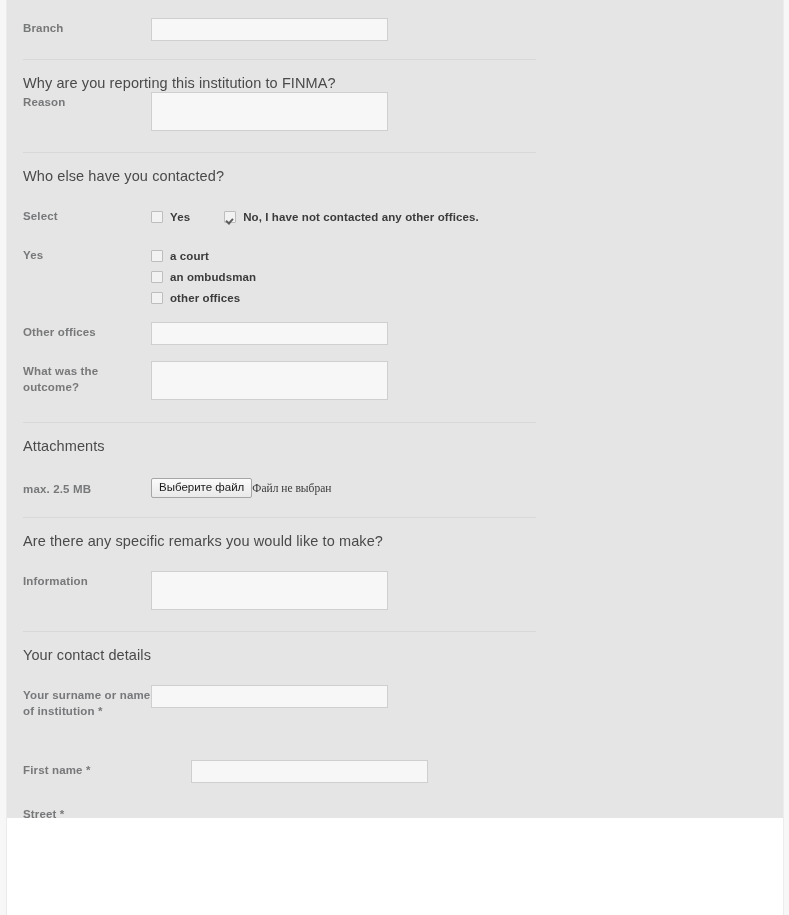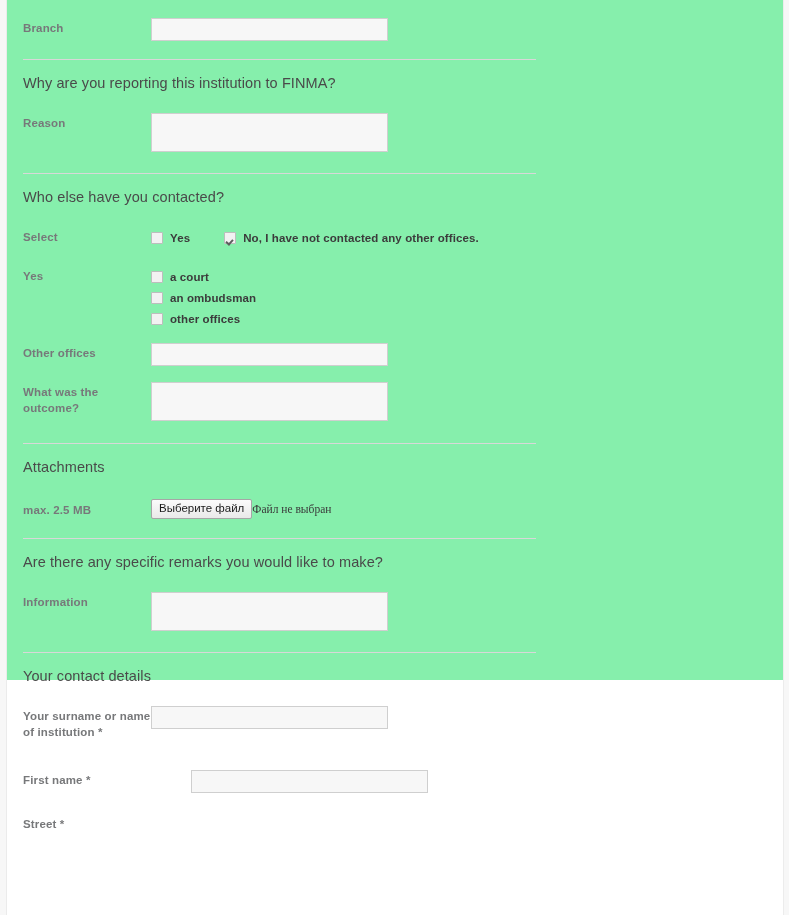--- a/index.html
+++ b/index.html
@@ -11,22 +11,22 @@
     width: 789px;
     height: 915px;
     overflow: hidden;
     font-family: "Liberation Sans", sans-serif;
     position: relative;
   }
   .page {
     position: absolute;
     left: 0; top: 0;
     width: 789px;
-    height: 680px;
-    background: #86efac;
+    height: 818px;
+    background: #e5e5e5;
     box-sizing: border-box;
   }
   
   .edge-left {
     position: absolute;
     left: 0; top: 0;
     width: 7px; height: 915px;
     background: #f7f7f7;
     border-right: 1px solid #ebebeb;
     box-sizing: border-box;
@@ -179,21 +179,21 @@
       <div class="lbl">Branch</div>
       <div class="ctrl">
         <input class="field" type="text" value="" style="">
       </div>
     </div>
 
     <hr class="sep" style="margin-top:18px;">
 
     <div class="heading" style="margin-top:14px;">Why are you reporting this institution to FINMA?</div>
 
-    <div class="row" style="margin-top:21px;">
+    <div class="row" style="">
       <div class="lbl">Reason</div>
       <div class="ctrl">
         <textarea class="field tall" style=""></textarea>
       </div>
     </div>
 
     <hr class="sep" style="margin-top:21px;">
 
     <div class="heading" style="margin-top:14px;">Who else have you contacted?</div>
 
@@ -271,21 +271,21 @@
 
     <div class="heading" style="margin-top:14px;">Your contact details</div>
 
     <div class="row" style="margin-top:21px;">
       <div class="lbl">Your surname or name of institution *</div>
       <div class="ctrl">
         <input class="field" type="text" value="" style="">
       </div>
     </div>
 
-    <div class="row" style="margin-top:30px;gap:40px;">
+    <div class="row" style="margin-top:41px;gap:40px;">
       <div class="lbl">First name *</div>
       <div class="ctrl">
         <input class="field" type="text" value="" style="">
       </div>
     </div>
 
     <div class="row" style="margin-top:21px;flex-direction:column;">
       <div class="lbl">Street *</div>
       <div class="ctrl">
         <input class="field" type="text" value="" style="">

